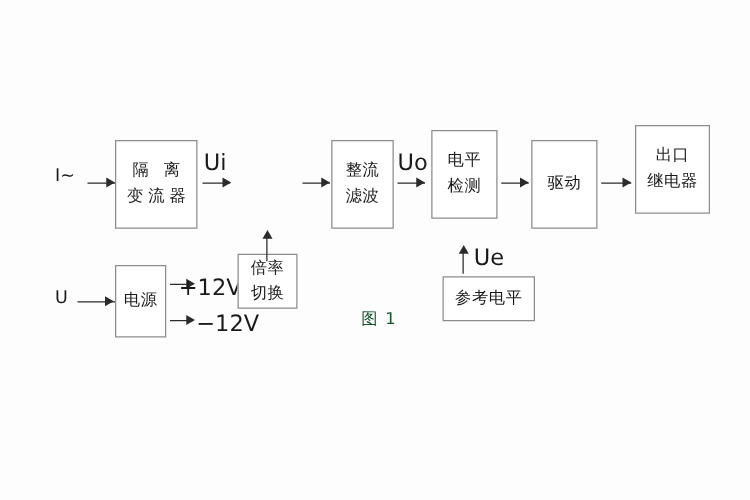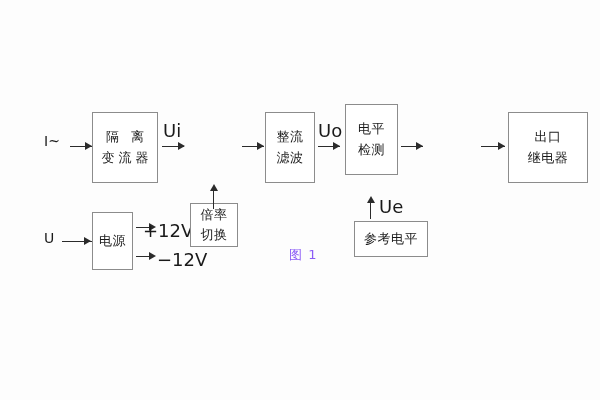--- a/index.html
+++ b/index.html
@@ -76,21 +76,21 @@
     position: absolute;
     color: #1a1a1a;
     font-size: 18px;
     white-space: nowrap;
   }
   .lbl.big {
     font-size: 14px;
   }
   .caption {
     position: absolute;
-    color: #8b5cf6;
+    color: #14532d;
     font-size: 13px;
     letter-spacing: 1px;
     white-space: nowrap;
   }
 </style>
 </head>
 <body>
 
 <div id="canvas">
 
@@ -122,25 +122,28 @@
   <div class="arrow-r" style="left:333px; top:142px;"></div>
 
   <div class="block" style="left:345px; top:104px; width:53px; height:71px;">
     <span class="ln">电平</span>
     <span class="ln">检测</span>
   </div>
 
   <div class="hline" style="left:401px; top:146px; width:22px;"></div>
   <div class="arrow-r" style="left:416px; top:142px;"></div>
 
+  <div class="block" style="left:425px; top:112px; width:53px; height:71px;">
+    <span class="ln">驱动</span>
+  </div>
 
   <div class="hline" style="left:481px; top:146px; width:24px;"></div>
   <div class="arrow-r" style="left:498px; top:142px;"></div>
 
-  <div class="block" style="left:508px; top:112px; width:80px; height:71px;">
+  <div class="block" style="left:508px; top:100px; width:60px; height:71px;">
     <span class="ln">出口</span>
     <span class="ln">继电器</span>
   </div>
 
   <div class="lbl big" style="left:44px; top:230px;">U</div>
 
   <div class="hline" style="left:62px; top:241px; width:30px;"></div>
   <div class="arrow-r" style="left:84px; top:237px;"></div>
 
   <div class="block" style="left:92px; top:212px; width:41px; height:58px;">

